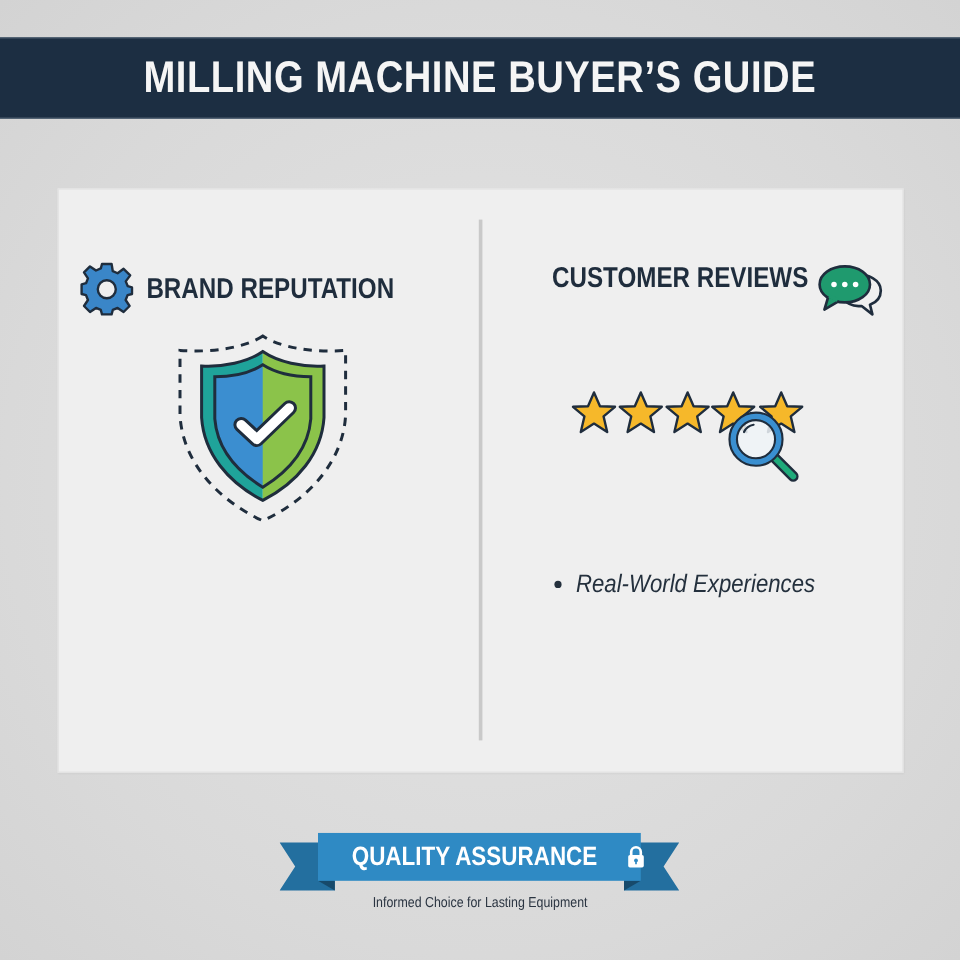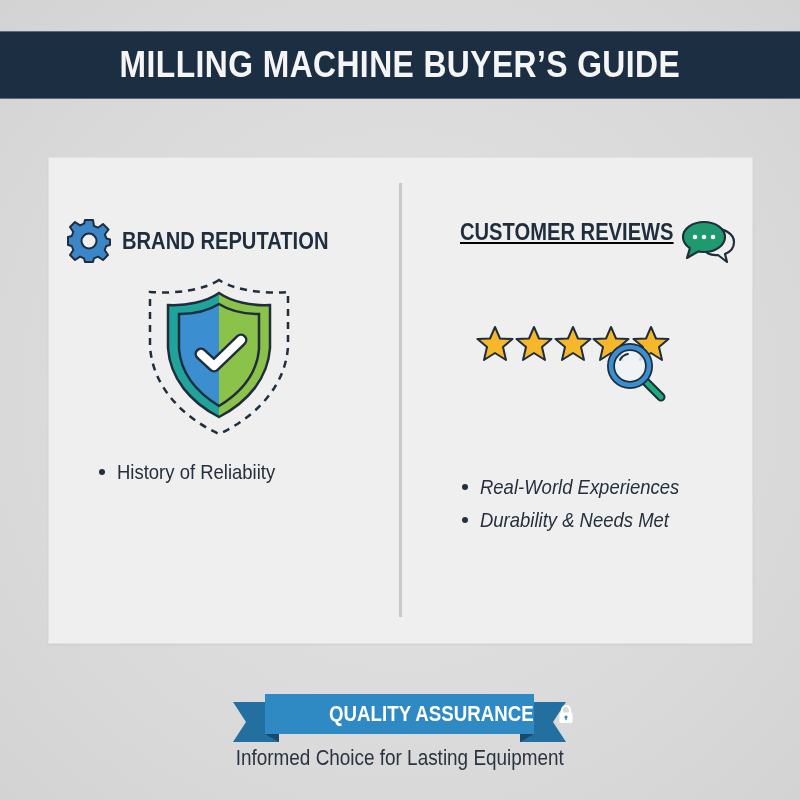--- a/index.html
+++ b/index.html
@@ -63,21 +63,21 @@
     .section-title {
       color: #1f2d3d;
       font-weight: bold;
       font-size: 24px;
       transform-origin: left center;
       transform: scaleX(0.84);
       white-space: nowrap;
     }
     .head-left { left: 66px; top: 218px; }
     .head-left .section-title { margin-left: 10px; }
-    .head-right { left: 460px; top: 218px; text-decoration: underline; }
+    .head-right { left: 460px; top: 218px; }
     .bullets {
       position: absolute;
       list-style: none;
       margin: 0;
       padding: 0;
     }
     .bullets li {
       color: #24303d;
       font-size: 21px;
       line-height: 32.5px;
@@ -139,21 +139,21 @@
       display: inline-block;
       transform: scaleX(0.85);
     }
     .tagline {
       position: absolute;
       left: 0;
       width: 800px;
       top: 745px;
       text-align: center;
       color: #2a3441;
-      font-size: 22px;
+      font-size: 12px;
     }
     .tagline span {
       display: inline-block;
       transform: scaleX(0.86);
     }
   </style>
 </head>
 <body>
 
 <div class="title-bar">
@@ -195,24 +195,20 @@
     <path d="M73,28 C62,35 47,38 33,38 L33,73 C35,98 52,117 73,130 C94,117 111,98 113,73 L113,38 C99,38 84,35 73,28 Z" fill="#3b8ed0" clip-path="url(#leftHalf)"></path>
     <path d="M73,28 C62,35 47,38 33,38 L33,73 C35,98 52,117 73,130 C94,117 111,98 113,73 L113,38 C99,38 84,35 73,28 Z" fill="#8bc34a" clip-path="url(#rightHalf)"></path>
     <path d="M73,28 C62,35 47,38 33,38 L33,73 C35,98 52,117 73,130 C94,117 111,98 113,73 L113,38 C99,38 84,35 73,28 Z" fill="none" stroke="#1f2d3d" stroke-width="2.5"></path>
 
     <path d="M55,78 L68,90 L95,64" fill="none" stroke="#1f2d3d" stroke-width="13" stroke-linecap="round" stroke-linejoin="round"></path>
     <path d="M55,78 L68,90 L95,64" fill="none" stroke="#ffffff" stroke-width="8" stroke-linecap="round" stroke-linejoin="round"></path>
   </svg>
 </div>
 
 <ul class="bullets bullets-left">
-  <li>
-      <span class="dot"></span>
-      <span class="txt">History of Reliabiity</span>
-    </li>
 </ul>
 
 <div class="section-head head-right">
   <span class="section-title">CUSTOMER REVIEWS</span>
 </div>
 <span style="position:absolute;left:680px;top:217px;width:56px;height:48px;">
   <svg width="56" height="48" viewBox="0 0 56 48">
 
     <path d="M30,12 C44,10 54,17 54,25 C54,31 50,35 45,37 L47,45 L38,38 C30,39 24,35 22,30" fill="#efefef" stroke="#1f2d3d" stroke-width="2.2" stroke-linejoin="round"></path>
 
@@ -246,38 +242,34 @@
       <path d="M146,38 A11,11 0 0 1 154,32" fill="none" stroke="#1f2d3d" stroke-width="1.8" stroke-linecap="round"></path>
     </g>
   </svg>
 </div>
 
 <ul class="bullets bullets-right">
   <li>
       <span class="dot"></span>
       <span class="txt">Real-World Experiences</span>
     </li>
-  <li>
-      <span class="dot"></span>
-      <span class="txt">Durability &amp; Needs Met</span>
-    </li>
 </ul>
 
 <div class="ribbon-wrap">
   <svg width="333" height="50" viewBox="0 0 333 50" style="position:absolute;left:0;top:0;">
 
     <path d="M0,8 L46,8 L46,48 L0,48 L13,28 Z" fill="#236f9f"></path>
     <path d="M32,40 L46,48 L46,40 Z" fill="#174a6b"></path>
 
     <path d="M333,8 L287,8 L287,48 L333,48 L320,28 Z" fill="#236f9f"></path>
     <path d="M301,40 L287,48 L287,40 Z" fill="#174a6b"></path>
 
     <rect x="32" y="0" width="269" height="40" fill="#2f8ac4"></rect>
   </svg>
-  <div class="ribbon-label" style="left:32px;width:283px;padding-left:36px;">
+  <div class="ribbon-label" style="left:32px;width:283px;">
     <span class="txt">QUALITY ASSURANCE</span>
     <span style="display:inline-block;margin-left:6px;width:16px;height:20px;">
       <svg width="16" height="20" viewBox="0 0 16 20">
         <path d="M4,9 L4,6 A4,4 0 0 1 12,6 L12,9" fill="none" stroke="#ffffff" stroke-width="2.2"></path>
         <rect x="1.5" y="8.5" width="13" height="10.5" rx="1.5" fill="#ffffff"></rect>
         <circle cx="8" cy="13" r="1.6" fill="#2f8ac4"></circle>
         <rect x="7.3" y="13" width="1.4" height="3.2" fill="#2f8ac4"></rect>
       </svg>
     </span>
   </div>

